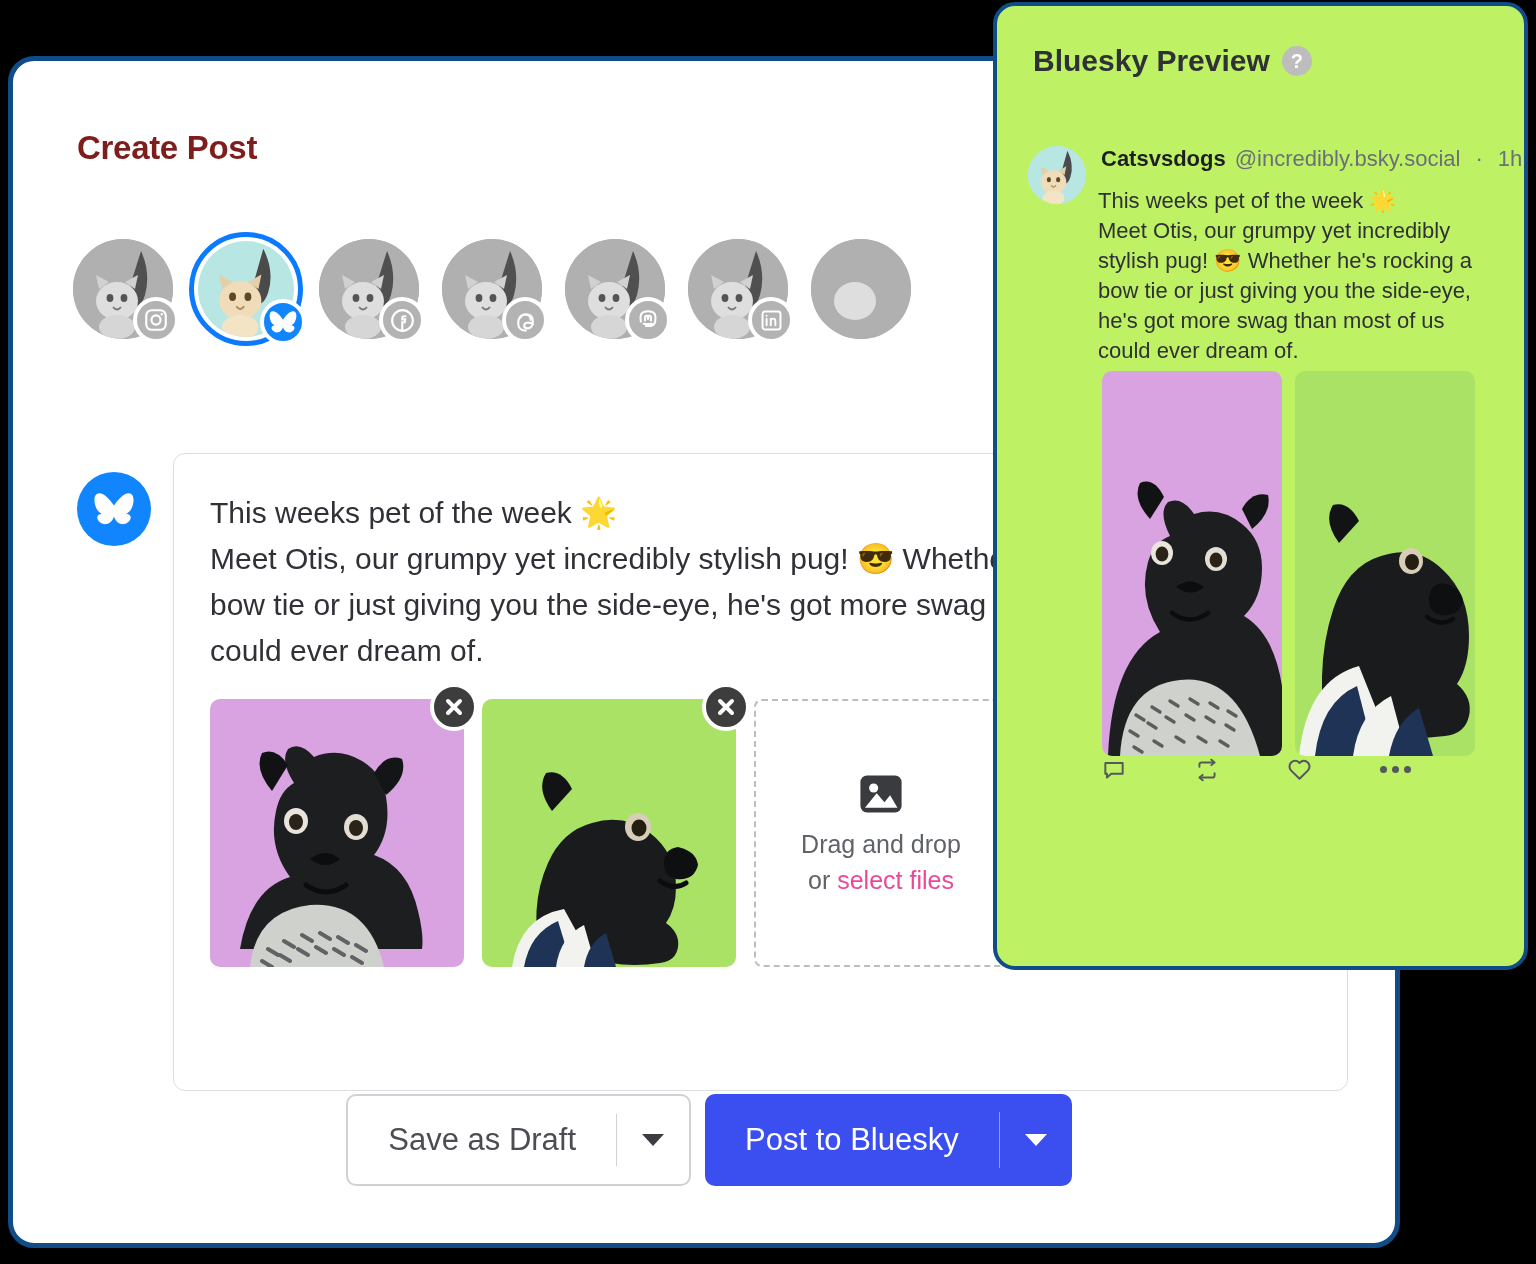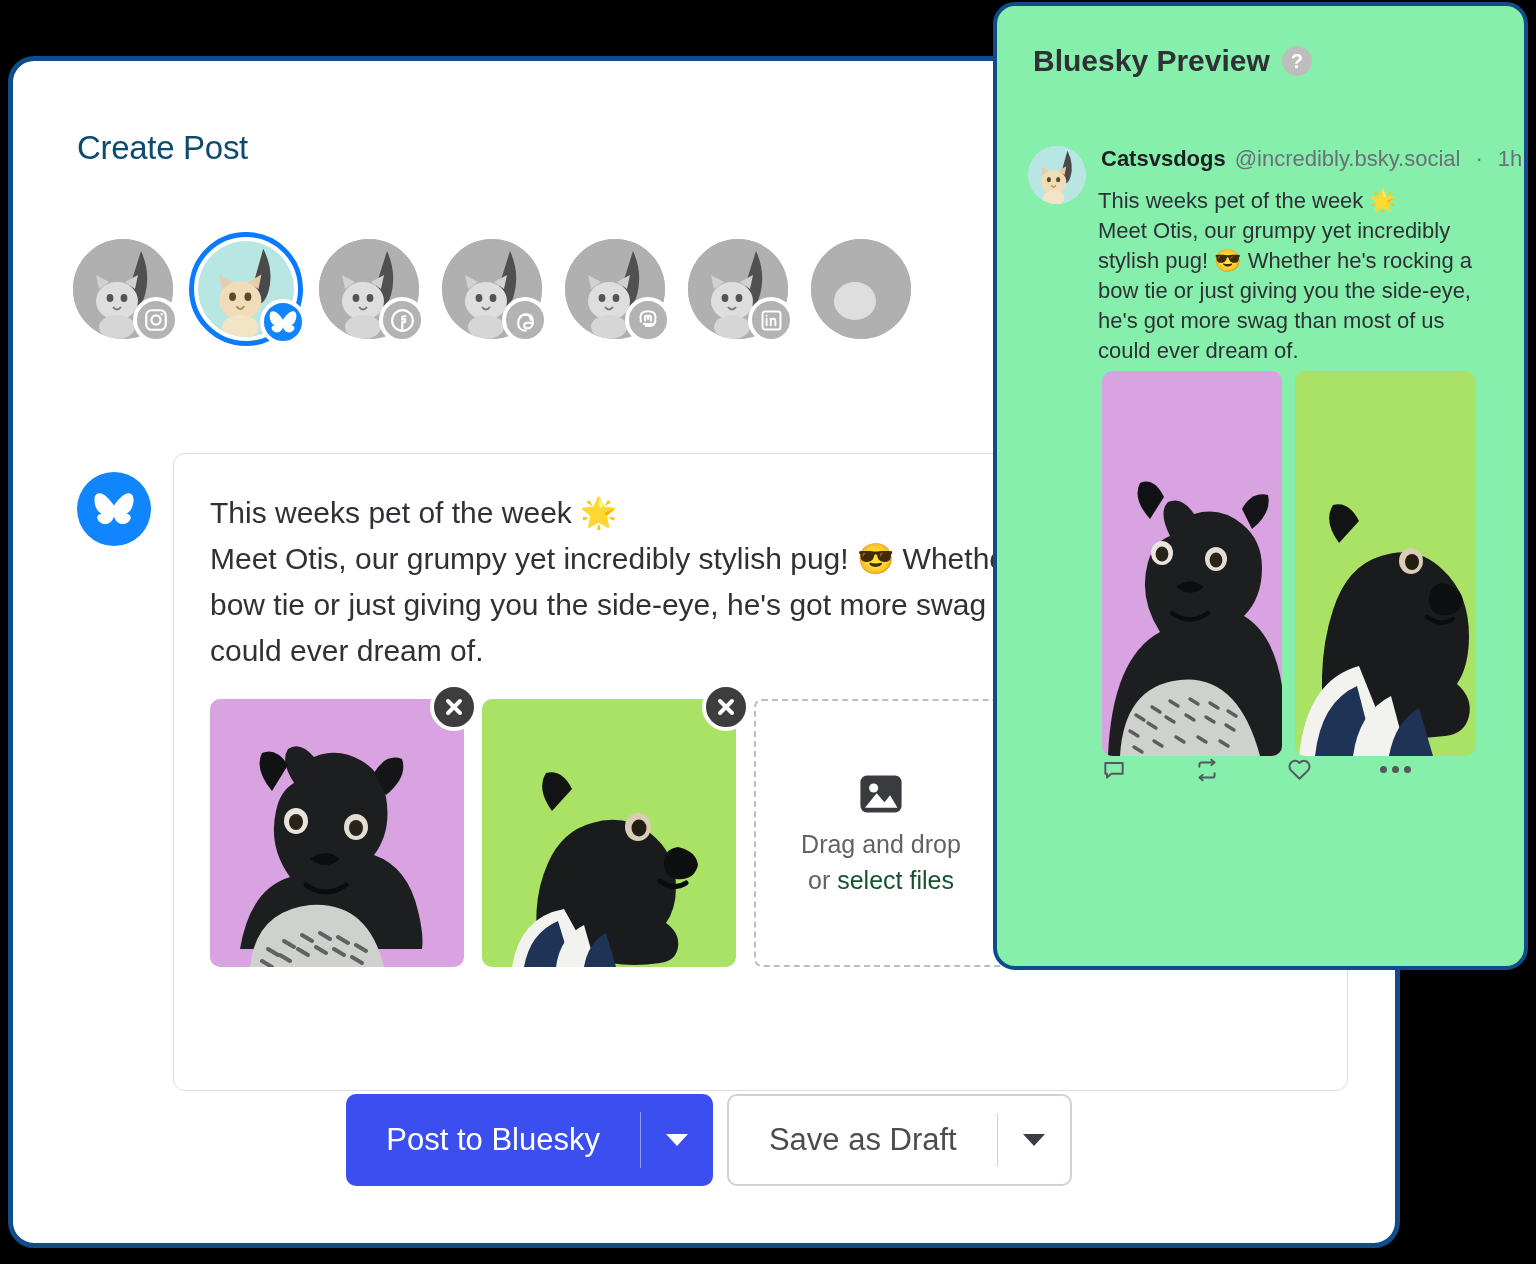--- a/index.html
+++ b/index.html
@@ -17,21 +17,21 @@
     position: absolute;
     left: 8px; top: 56px;
     width: 1392px; height: 1192px;
     background: #ffffff;
     border: 5px solid #0f4c88;
     border-radius: 26px;
     overflow: hidden;
   }
   .page-title {
     position: absolute; left: 64px; top: 68px;
-    font-size: 33px; font-weight: normal; color: #0c4a6e;
+    font-size: 33px; font-weight: bold; color: #7f1d1d;
     letter-spacing: -0.3px;
   }
 
   
   .account-row {
     position: absolute; left: 60px; top: 178px;
     display: flex; gap: 23px; align-items: center;
   }
   .account {
     position: relative; width: 100px; height: 100px;
@@ -107,21 +107,21 @@
   .remove-btn svg { display: block; }
 
   .dropzone {
     width: 254px; height: 268px;
     border: 2px dashed #bdbdbd; border-radius: 8px;
     display: flex; flex-direction: column;
     align-items: center; justify-content: center;
     gap: 6px;
   }
   .dz-text { font-size: 25px; color: #5f6368; text-align: center; line-height: 36px; }
-  .dz-link { color: #14532d; }
+  .dz-link { color: #ec4899; }
 
   
   .footer {
     position: absolute; left: 0; top: 1033px; width: 1392px;
     display: flex; justify-content: center; gap: 14px;
   }
   .split-btn {
     display: flex; align-items: stretch;
     height: 92px; border-radius: 10px; overflow: hidden;
     cursor: pointer;
@@ -143,21 +143,21 @@
   .caret { width: 0; height: 0; border-left: 11px solid transparent;
            border-right: 11px solid transparent; }
   .secondary .caret { border-top: 12px solid #3b3d42; }
   .primary .caret { border-top: 12px solid #ffffff; }
 
   
   .preview-panel {
     position: absolute;
     left: 993px; top: 2px;
     width: 535px; height: 968px;
-    background: #86efac;
+    background: #bef264;
     border: 4px solid #0f4c88;
     border-radius: 22px;
     overflow: hidden;
   }
   .pv-title {
     position: absolute; left: 36px; top: 38px;
     font-size: 30px; font-weight: bold; color: #2f3136;
     display: flex; align-items: center; gap: 12px;
   }
   .help-icon {
@@ -430,29 +430,29 @@
             <div>Drag and drop</div>
             <div>
               <span>or </span><span class="dz-link">select files</span>
             </div>
           </div>
         </div>
       </div>
     </div>
 
     <div class="footer">
-      <div class="split-btn primary">
-        <div class="sb-main">Post to Bluesky</div>
+      <div class="split-btn secondary">
+        <div class="sb-main">Save as Draft</div>
         <div class="sb-div"></div>
         <div class="sb-caret">
           <span class="caret"></span>
         </div>
       </div>
-      <div class="split-btn secondary">
-        <div class="sb-main">Save as Draft</div>
+      <div class="split-btn primary">
+        <div class="sb-main">Post to Bluesky</div>
         <div class="sb-div"></div>
         <div class="sb-caret">
           <span class="caret"></span>
         </div>
       </div>
     </div>
   </div>
 
   <div class="preview-panel">
 

